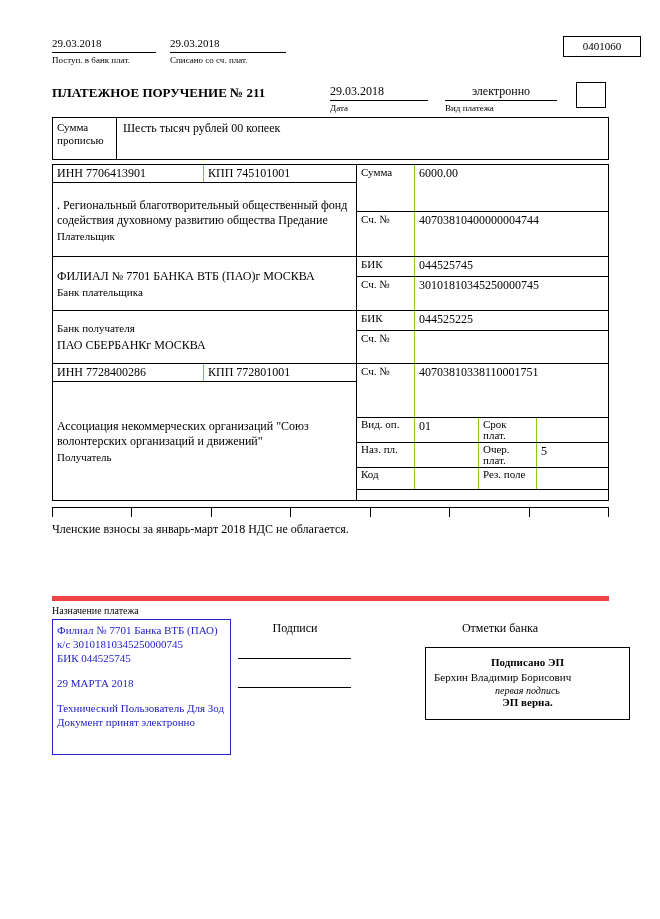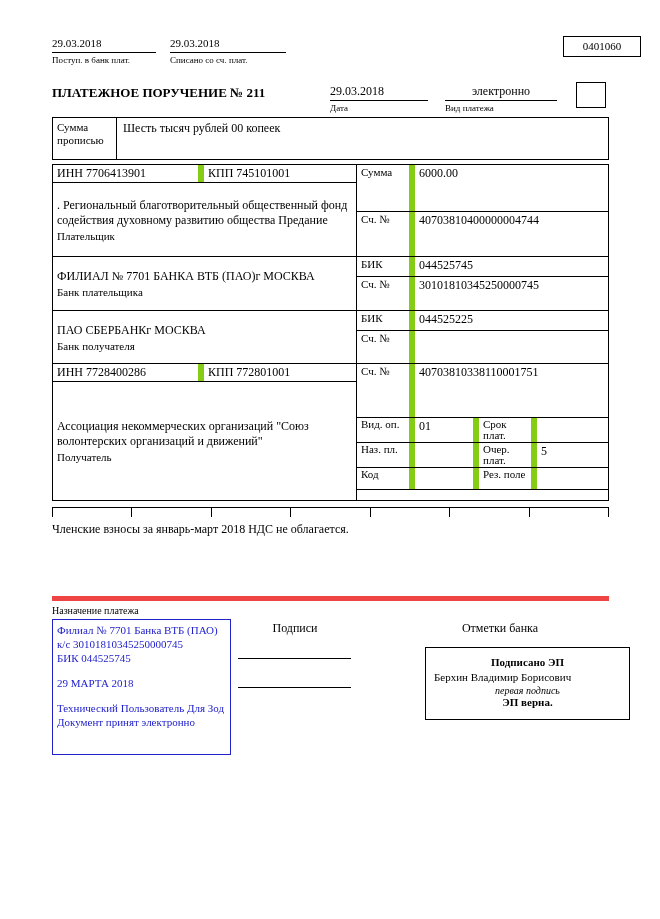--- a/index.html
+++ b/index.html
@@ -26,21 +26,21 @@
   .sw-value{flex:1;font-size:12px;padding:3px 0 0 6px}
 
   
   .main-table{display:flex;border:1px solid #000;width:557px;height:337px;font-size:12px}
   .mt-left{width:304px;border-right:1px solid #000;display:flex;flex-direction:column}
   .mt-right{flex:1;display:flex;flex-direction:column}
   .row{display:flex}
   .block{display:flex;flex-direction:column;justify-content:center}
   .cell{padding:1px 4px;overflow:hidden}
   .bb{border-bottom:1px solid #000}
-  .br{border-right:6px solid #84cc16}
+  .br{border-right:1px solid #84cc16}
   .flex1{flex:1}
   .w150{width:151px}
   .w57{width:58px}
   .w63{width:64px}
   .h18{height:18px}.h20{height:20px}.h22{height:22px}.h25{height:25px}
   .h33{height:33px}.h34{height:34px}.h45{height:45px}.h47{height:47px}
   .h53{height:53px}.h54{height:54px}.h74{height:74px}
   .name{line-height:15px;padding-top:2px}
   .sec{font-size:11px;line-height:12px;padding-bottom:2px}
   .lab{font-size:11px;line-height:13px}
@@ -105,22 +105,22 @@
       </div>
       <div class="block h74 bb">
         <div class="cell name">. Региональный благотворительный общественный фонд содействия духовному развитию общества Предание</div>
         <div class="cell sec">Плательщик</div>
       </div>
       <div class="block h54 bb">
         <div class="cell name">ФИЛИАЛ № 7701 БАНКА ВТБ (ПАО)г МОСКВА</div>
         <div class="cell sec">Банк плательщика</div>
       </div>
       <div class="block h53 bb">
+        <div class="cell sec">Банк получателя</div>
         <div class="cell name">ПАО СБЕРБАНКг МОСКВА</div>
-        <div class="cell sec">Банк получателя</div>
       </div>
       <div class="row h18 bb">
         <div class="cell w150 br">ИНН 7728400286</div>
         <div class="cell flex1">КПП 772801001</div>
       </div>
       <div class="block flex1">
         <div class="cell name">Ассоциация некоммерческих организаций "Союз волонтерских организаций и движений"</div>
         <div class="cell sec">Получатель</div>
       </div>
     </div>

